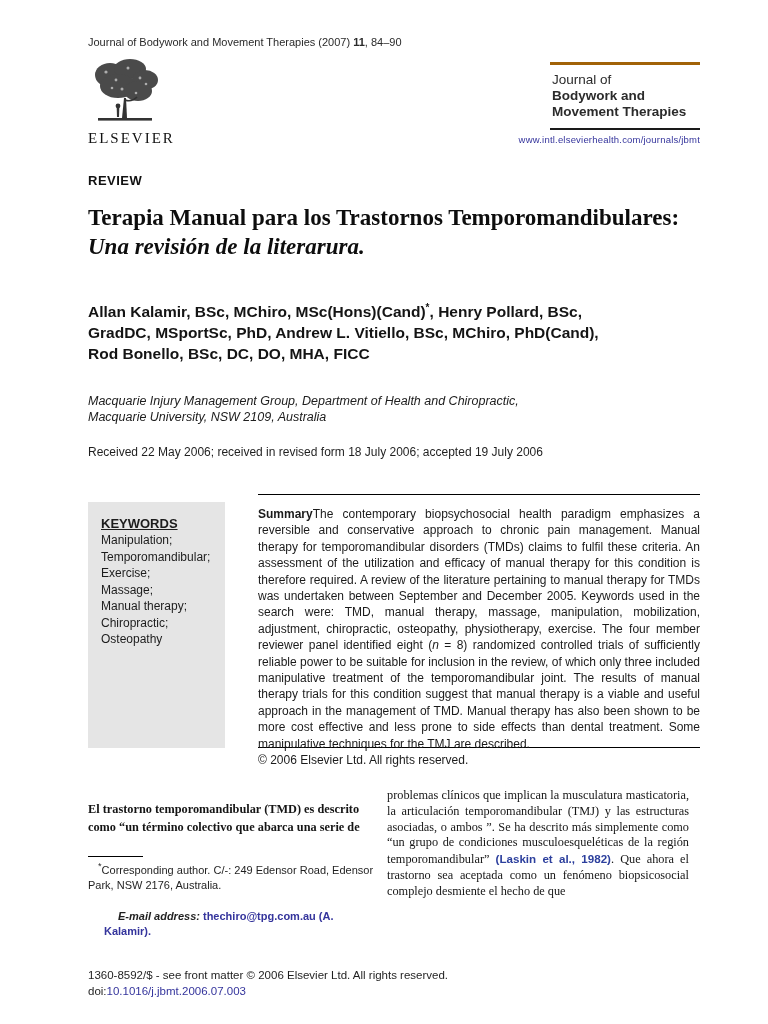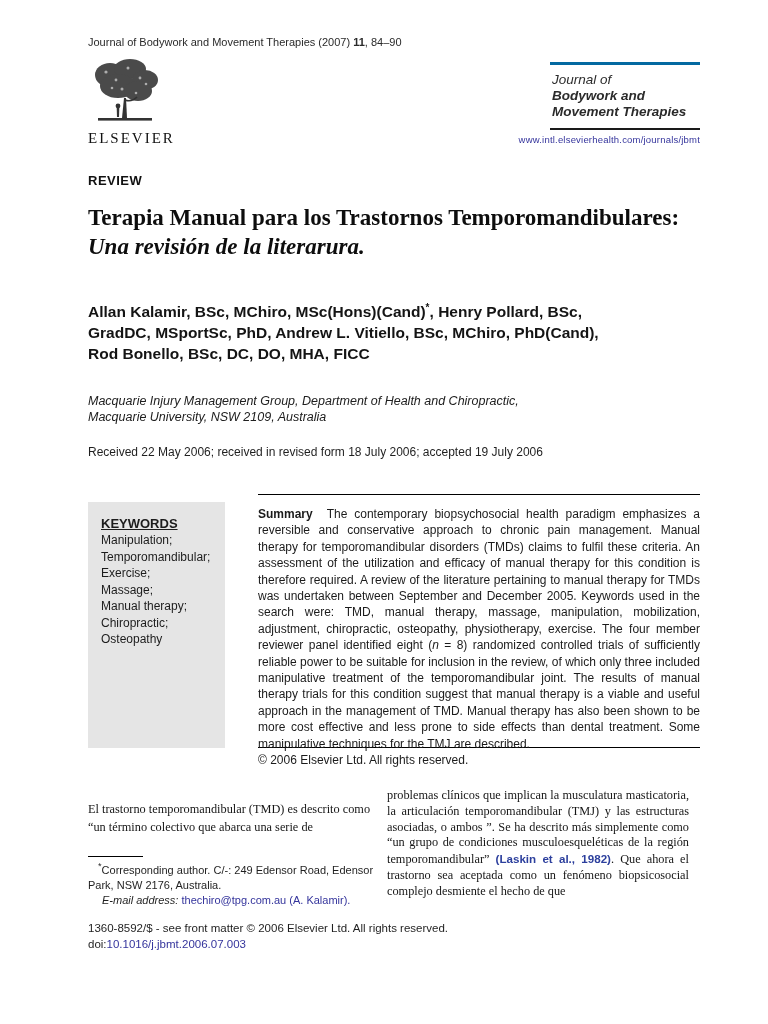--- a/index.html
+++ b/index.html
@@ -22,21 +22,21 @@
   
   .journal-citation{font-size:11px;color:#2a2a2a;}
   .journal-citation b{font-weight:bold;}
   .header-row{display:flex;justify-content:space-between;margin-top:10px;}
   .elsevier-block{width:110px;}
   .elsevier-wordmark{
     font-family:"Liberation Serif",serif;
     font-size:15px;letter-spacing:2px;color:#111;margin-top:2px;
   }
   .brand-block{width:196px;margin-top:4px;}
-  .brand-inner{margin-left:46px;border-top:3px solid #0369a1;border-bottom:2px solid #1a1a1a;padding:7px 0 8px 2px;font-style:italic;}
+  .brand-inner{margin-left:46px;border-top:3px solid #a16207;border-bottom:2px solid #1a1a1a;padding:7px 0 8px 2px;}
   .brand-line{font-size:13.5px;line-height:16px;color:#2b2b2b;}
   .brand-line.bold{font-weight:bold;}
   .journal-url{margin-top:4px;text-align:right;font-size:9.5px;color:var(--link);letter-spacing:0.2px;}
   
   .kicker{margin-top:26px;font-size:13px;font-weight:bold;letter-spacing:0.5px;color:#111;}
   .title{
     margin-top:16px;
     font-family:"Liberation Serif",serif;
     font-weight:bold;font-size:23px;line-height:28.5px;color:#0d0d0d;
   }
@@ -53,45 +53,45 @@
     padding:13px 8px 0 13px;
   }
   .keywords-title{font-size:13px;font-weight:bold;line-height:17px;text-decoration:underline;}
   .keyword-item{font-size:12px;line-height:16.5px;}
   .summary-col{
     flex:none;box-sizing:border-box;width:442px;margin-left:33px;
     border-top:1.5px solid #000;border-bottom:1.5px solid #000;
     padding-top:11px;
   }
   .summary-text{font-size:12px;line-height:16.4px;text-align:justify;color:#1b1b1b;}
-  .summary-label{font-weight:bold;margin-right:14px;}
+  .summary-label{font-weight:bold;}
   .summary-copyright{font-size:12px;line-height:16.4px;color:#1b1b1b;}
   
   .body-cols{display:flex;margin-top:38px;}
   .col-left{width:296px;flex:none;}
   .col-right{width:302px;flex:none;margin-left:3px;}
   .intro-heading{font-size:15px;font-weight:bold;color:#111;}
   .intro-paragraph{
     margin-top:14px;font-family:"Liberation Serif",serif;
-    font-size:12.3px;line-height:18px;color:#151515;
+    font-size:12.3px;line-height:18px;color:#151515;font-weight:bold;
   }
   .serif-paragraph{
     margin:2px 0 0 0;font-family:"Liberation Serif",serif;
     font-size:12.3px;line-height:15.8px;text-align:justify;color:#151515;
   }
   .citation-link{
     color:var(--citation);font-weight:bold;
     font-family:"Liberation Sans",sans-serif;font-size:11.6px;
     text-decoration:none;cursor:pointer;
   }
   
   .footnote{margin-top:20px;font-size:11px;line-height:15px;color:#1f1f1f;}
   .fn-rule{width:55px;border-top:1.2px solid #000;margin-bottom:6px;}
   .fn-corresponding{text-indent:10px;margin:0;}
-  .fn-email{margin:0;text-indent:14px;}
+  .fn-email{margin:16px;text-indent:14px;font-weight:bold;}
   .fn-email-label{font-style:italic;}
   .link-blue{color:var(--link);text-decoration:none;cursor:pointer;}
   
   .page-footer{margin-top:12px;font-size:11.5px;line-height:16px;color:#1f1f1f;}
   sup{line-height:0;}
 </style>
 </head>
 <body>
 
 <div class="page">

